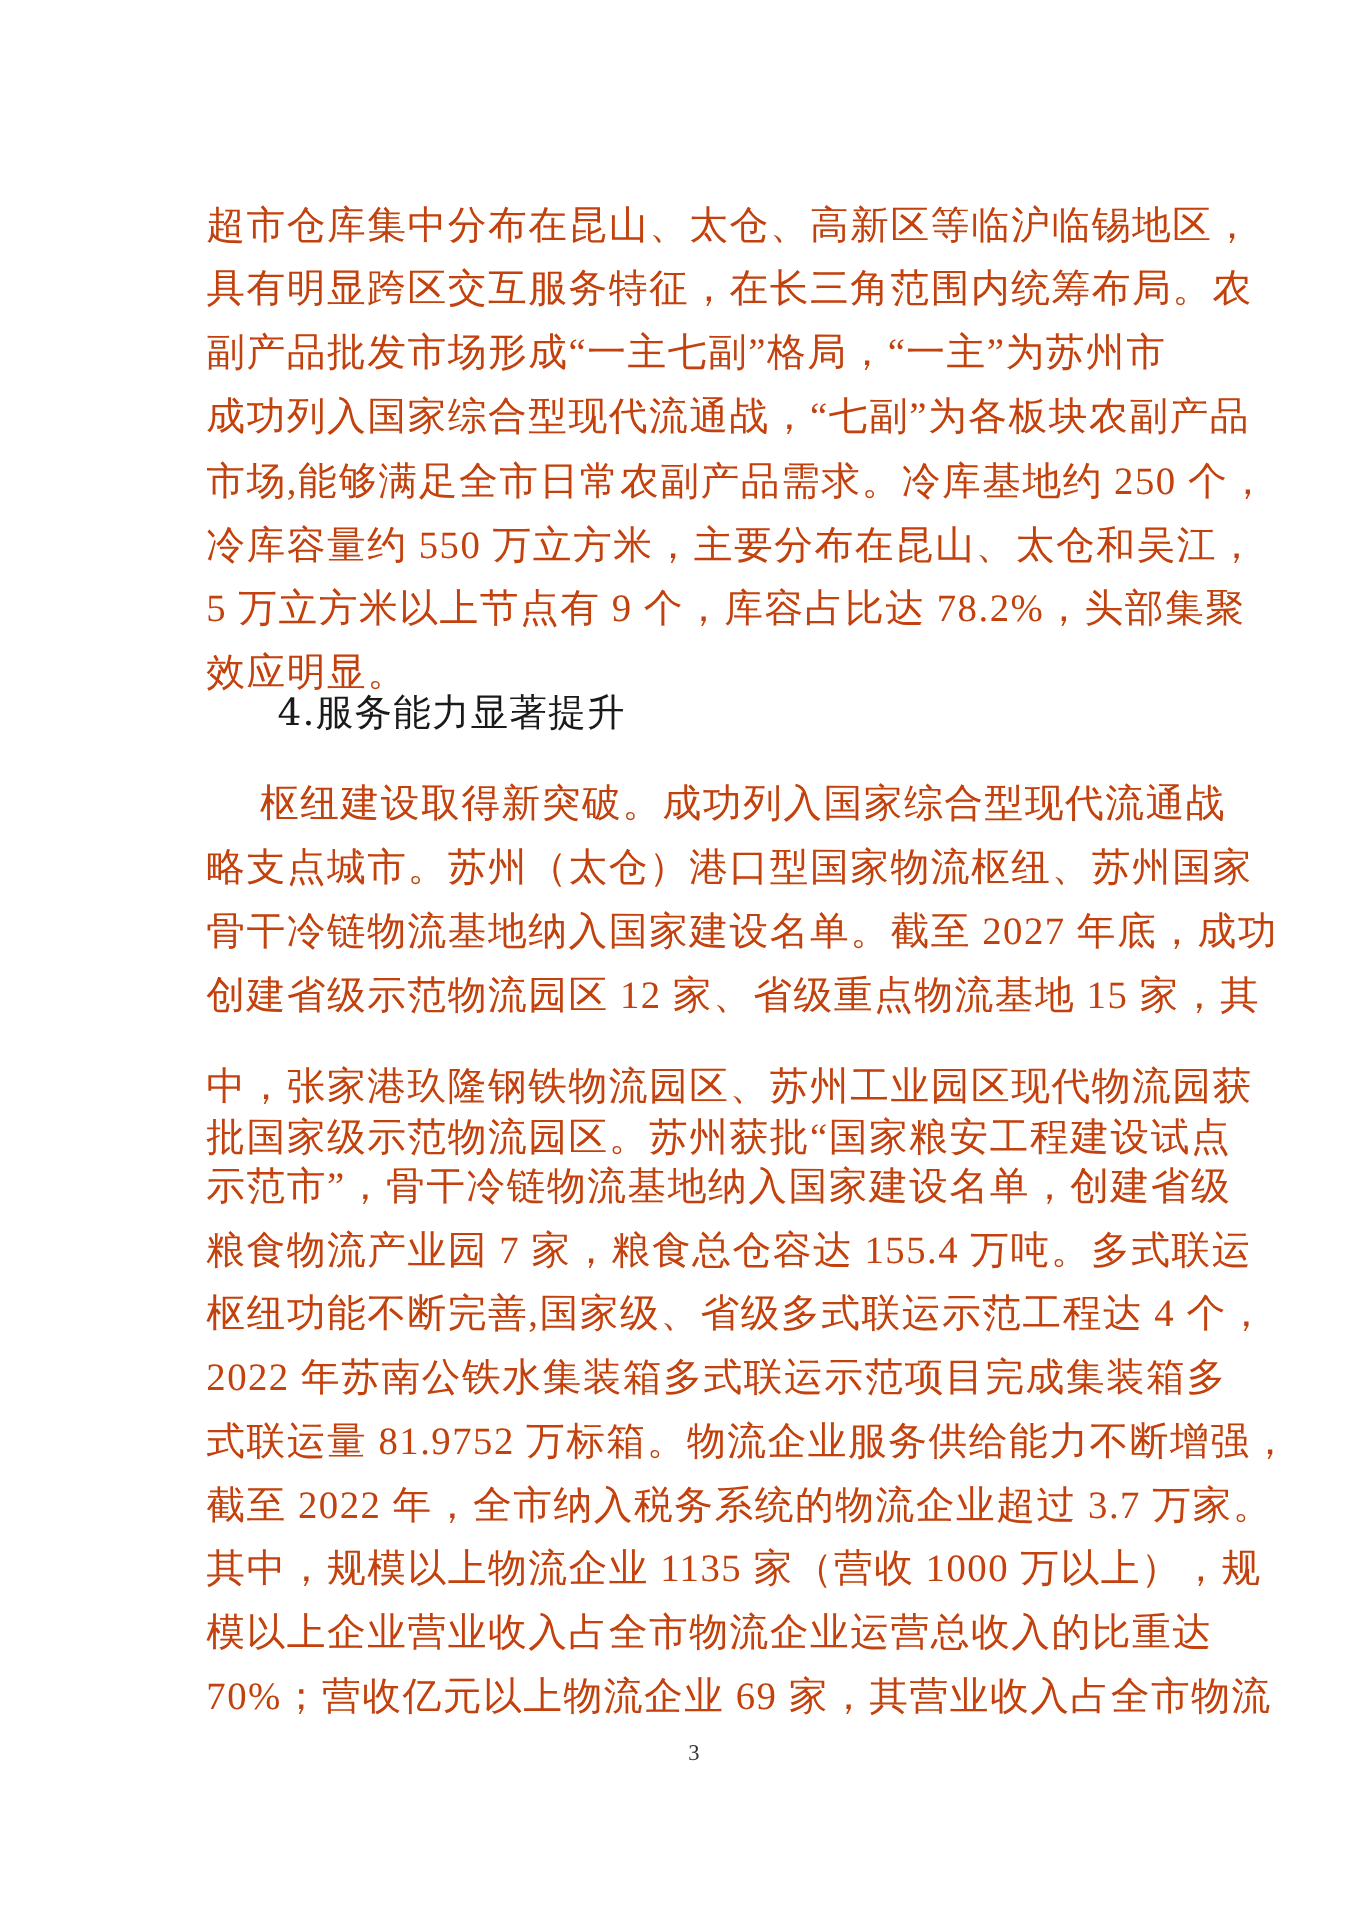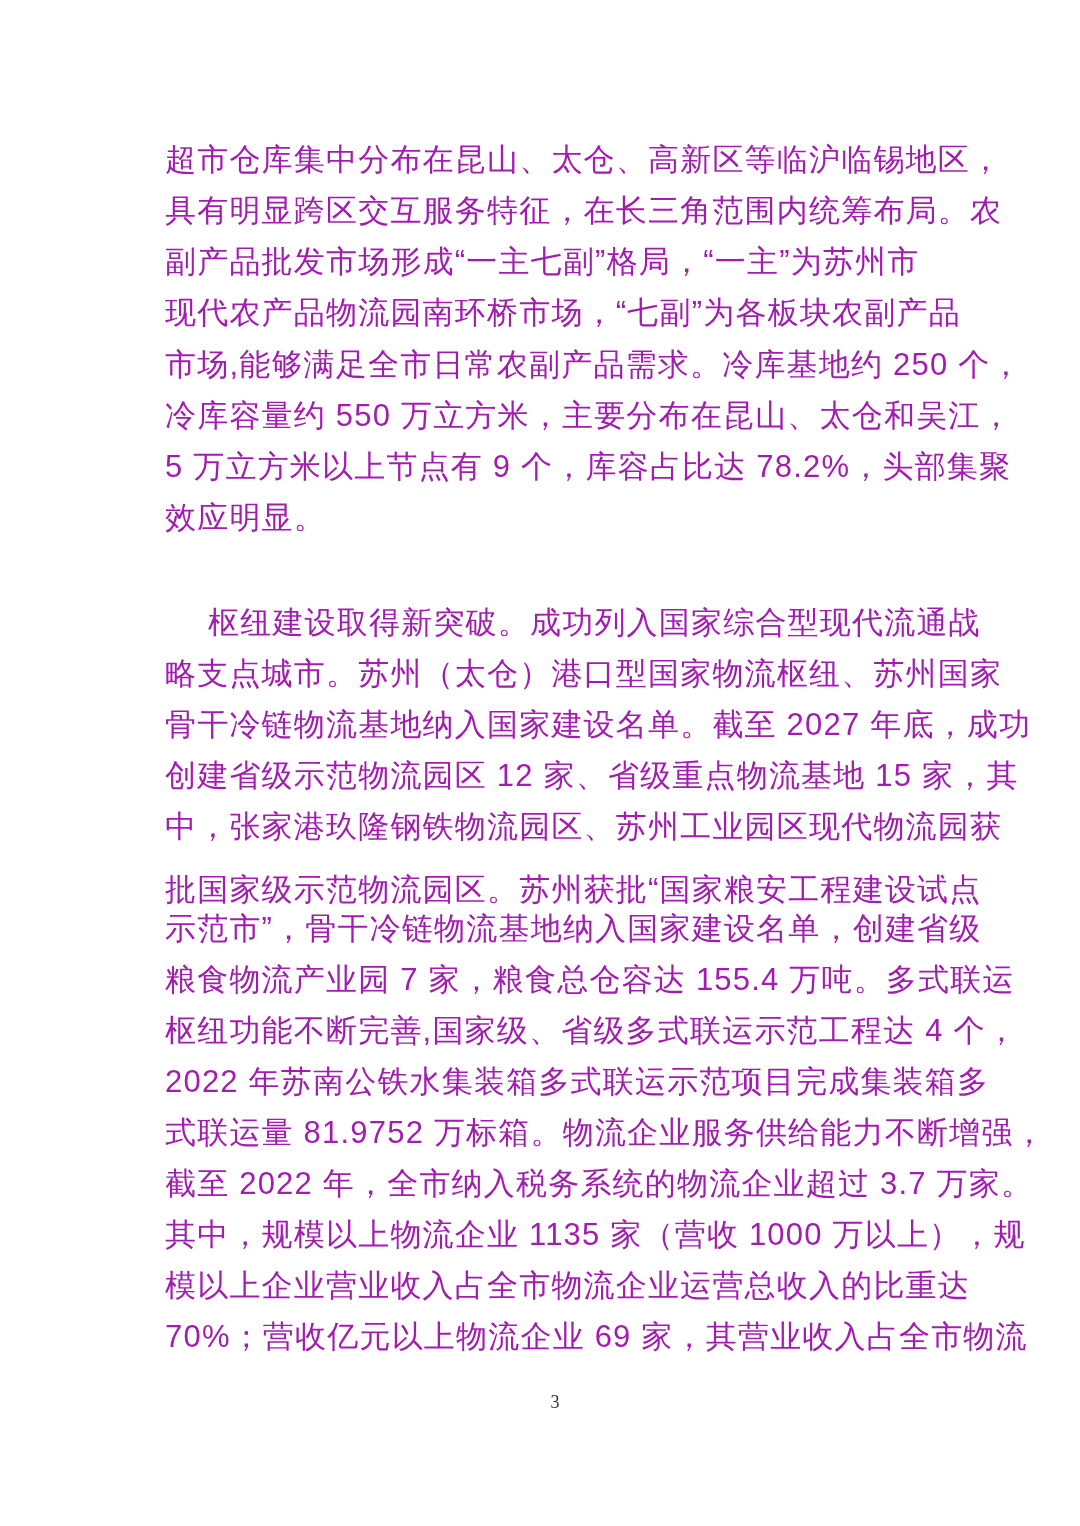--- a/index.html
+++ b/index.html
@@ -18,28 +18,29 @@
       left: 0; top: 0;
       width: 1080px;
       height: 1526px;
       background: #ffffff;
     }
     .line {
       position: absolute;
       left: 165px;
       width: 752px;
       height: 51px;
-      font-family: Liberation Sans, sans-serif;
+      font-family: Liberation Serif, serif;
       font-size: 31px;
-      color: #a21caf;
+      color: #c2410c;
       white-space: nowrap;
       letter-spacing: 1.2px;
       line-height: 51px;
       text-align: justify;
       text-align-last: justify;
+      margin-top: 20px;
     }
     .line.indent { left: 208px; width: 692px; }
     .line.last { text-align-last: left; }
     .heading {
       position: absolute;
       left: 222px;
       top: 545px;
       height: 51px;
       line-height: 51px;
       font-family: "DejaVu Serif", "Liberation Serif", serif;
@@ -61,34 +62,35 @@
   </style>
 </head>
 <body>
 
 <div class="page">
 
   <div>
     <div class="line" style="top:134px">超市仓库集中分布在昆山、太仓、高新区等临沪临锡地区，</div>
     <div class="line" style="top:185px">具有明显跨区交互服务特征，在长三角范围内统筹布局。农</div>
     <div class="line" style="top:236px">副产品批发市场形成“一主七副”格局，“一主”为苏州市</div>
-    <div class="line" style="top:287px">现代农产品物流园南环桥市场，“七副”为各板块农副产品</div>
+    <div class="line" style="top:287px">成功列入国家综合型现代流通战，“七副”为各板块农副产品</div>
     <div class="line" style="top:339px">市场,能够满足全市日常农副产品需求。冷库基地约 250 个，</div>
     <div class="line" style="top:390px">冷库容量约 550 万立方米，主要分布在昆山、太仓和吴江，</div>
     <div class="line" style="top:441px">5 万立方米以上节点有 9 个，库容占比达 78.2%，头部集聚</div>
     <div class="line last" style="top:492px">效应明显。</div>
   </div>
 
+  <div class="heading">4.服务能力显著提升</div>
 
   <div>
     <div class="line indent" style="top:597px">枢纽建设取得新突破。成功列入国家综合型现代流通战</div>
     <div class="line" style="top:648px">略支点城市。苏州（太仓）港口型国家物流枢纽、苏州国家</div>
     <div class="line" style="top:699px">骨干冷链物流基地纳入国家建设名单。截至 2027 年底，成功</div>
     <div class="line" style="top:750px">创建省级示范物流园区 12 家、省级重点物流基地 15 家，其</div>
-    <div class="line" style="top:801px">中，张家港玖隆钢铁物流园区、苏州工业园区现代物流园获</div>
+    <div class="line" style="top:823px">中，张家港玖隆钢铁物流园区、苏州工业园区现代物流园获</div>
     <div class="line" style="top:864px">批国家级示范物流园区。苏州获批“国家粮安工程建设试点</div>
     <div class="line" style="top:903px">示范市”，骨干冷链物流基地纳入国家建设名单，创建省级</div>
     <div class="line" style="top:954px">粮食物流产业园 7 家，粮食总仓容达 155.4 万吨。多式联运</div>
     <div class="line" style="top:1005px">枢纽功能不断完善,国家级、省级多式联运示范工程达 4 个，</div>
     <div class="line" style="top:1056px">2022 年苏南公铁水集装箱多式联运示范项目完成集装箱多</div>
     <div class="line" style="top:1107px">式联运量 81.9752 万标箱。物流企业服务供给能力不断增强，</div>
     <div class="line" style="top:1158px">截至 2022 年，全市纳入税务系统的物流企业超过 3.7 万家。</div>
     <div class="line" style="top:1209px">其中，规模以上物流企业 1135 家（营收 1000 万以上），规</div>
     <div class="line" style="top:1260px">模以上企业营业收入占全市物流企业运营总收入的比重达</div>
     <div class="line" style="top:1311px">70%；营收亿元以上物流企业 69 家，其营业收入占全市物流</div>

